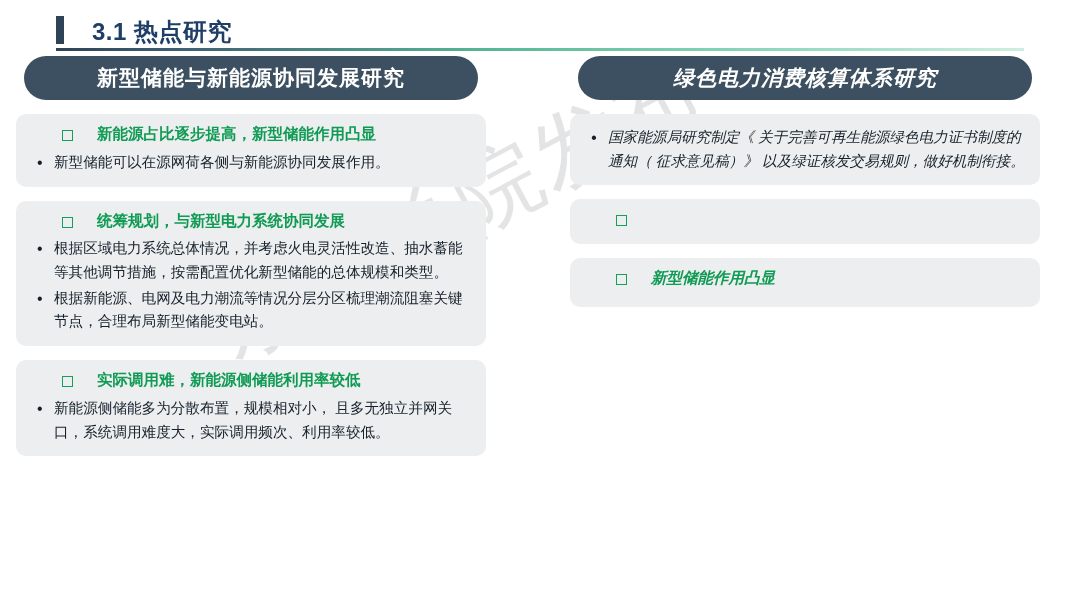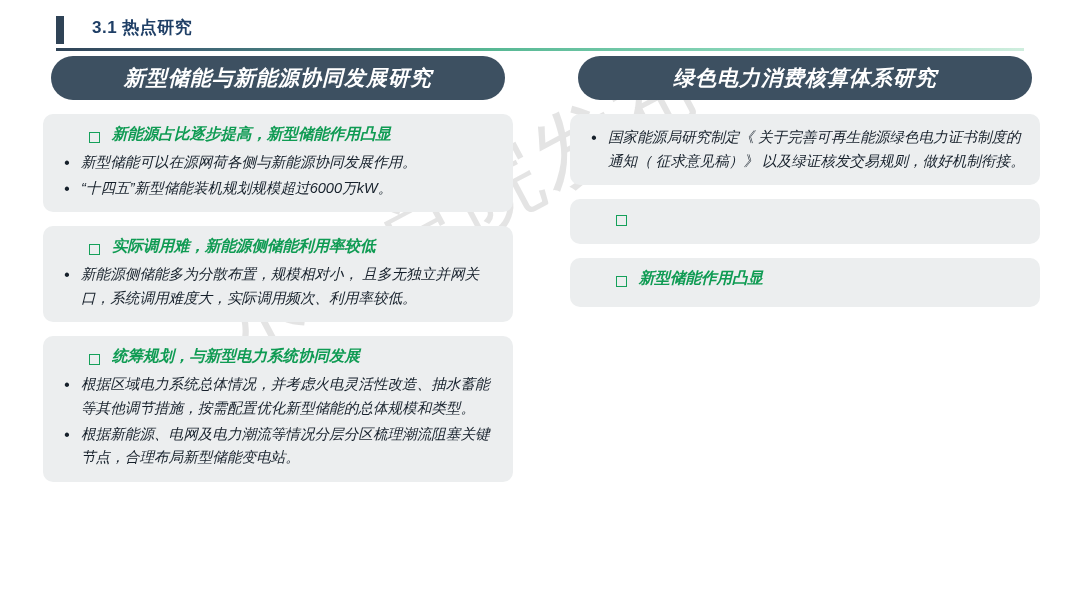--- a/index.html
+++ b/index.html
@@ -34,42 +34,42 @@
     left: 0;
     top: 6px;
     width: 8px;
     height: 28px;
     background: #2f4356;
   }
   .header-title {
     position: absolute;
     left: 36px;
     top: 6px;
-    font-size: 17px;
+    font-size: 24px;
     font-weight: bold;
     color: #1f3f66;
     letter-spacing: 0.5px;
     white-space: nowrap;
   }
   .header-rule {
     position: absolute;
     left: 0;
     top: 38px;
     width: 968px;
     height: 3px;
     background: linear-gradient(to right, #2f4356 0%, #3d5d72 12%, #57b894 45%, #8fd9bd 75%, #cfeede 100%);
   }
 
   
   .col {
     position: absolute;
     top: 56px;
     width: 470px;
   }
-  .col-left { left: 43px; font-style: italic; }
+  .col-left { left: 16px; }
   .col-right { left: 570px; font-style: italic; }
 
   .col-title {
     height: 44px;
     background: #3d5061;
     border-radius: 22px;
     color: #ffffff;
     font-size: 21px;
     font-weight: bold;
     display: flex;
@@ -82,22 +82,22 @@
   
   .card {
     background: #eceeef;
     border-radius: 10px;
     padding: 10px 14px 12px 14px;
     box-sizing: border-box;
     margin-top: 14px;
   }
   .card-head {
     display: flex;
-    align-items: center;
-    gap: 12px;
+    align-items: flex-start;
+    gap: 24px;
     margin-bottom: 6px;
     padding-left: 32px;
   }
   .sq {
     display: inline-block;
     width: 9px;
     height: 9px;
     border: 1.6px solid #15a05a;
     margin-top: 6px;
     flex: 0 0 auto;
@@ -160,44 +160,43 @@
   <div class="col col-left">
     <div class="col-title">新型储能与新能源协同发展研究</div>
 
     <div class="card">
       <div class="card-head">
         <span class="sq"></span>
         <span class="card-head-text">新能源占比逐步提高，新型储能作用凸显</span>
       </div>
       <ul class="bullets">
         <li>新型储能可以在源网荷各侧与新能源协同发展作用。</li>
-        <li>“十四五”新型储能装机规划规模超过6000万kW。</li>
-      </ul>
-    </div>
-
-    <div class="card">
-      <div class="card-head">
-        <span class="sq"></span>
-        <span class="card-head-text">实际调用难，新能源侧储能利用率较低</span>
-      </div>
-      <ul class="bullets">
-        <li>新能源侧储能多为分散布置，规模相对小， 且多无独立并网关口，系统调用难度大，实际调用频次、利用率较低。</li>
       </ul>
     </div>
 
     <div class="card">
       <div class="card-head">
         <span class="sq"></span>
         <span class="card-head-text">统筹规划，与新型电力系统协同发展</span>
       </div>
       <ul class="bullets">
         <li>根据区域电力系统总体情况，并考虑火电灵活性改造、抽水蓄能等其他调节措施，按需配置优化新型储能的总体规模和类型。</li>
         <li>根据新能源、电网及电力潮流等情况分层分区梳理潮流阻塞关键节点，合理布局新型储能变电站。</li>
       </ul>
     </div>
+
+    <div class="card">
+      <div class="card-head">
+        <span class="sq"></span>
+        <span class="card-head-text">实际调用难，新能源侧储能利用率较低</span>
+      </div>
+      <ul class="bullets">
+        <li>新能源侧储能多为分散布置，规模相对小， 且多无独立并网关口，系统调用难度大，实际调用频次、利用率较低。</li>
+      </ul>
+    </div>
   </div>
 
   <div class="col col-right">
     <div class="col-title">绿色电力消费核算体系研究</div>
 
     <div class="card">
       <ul class="bullets">
         <li>国家能源局研究制定《 关于完善可再生能源绿色电力证书制度的通知（ 征求意见稿）》 以及绿证核发交易规则，做好机制衔接。</li>
       </ul>
     </div>

